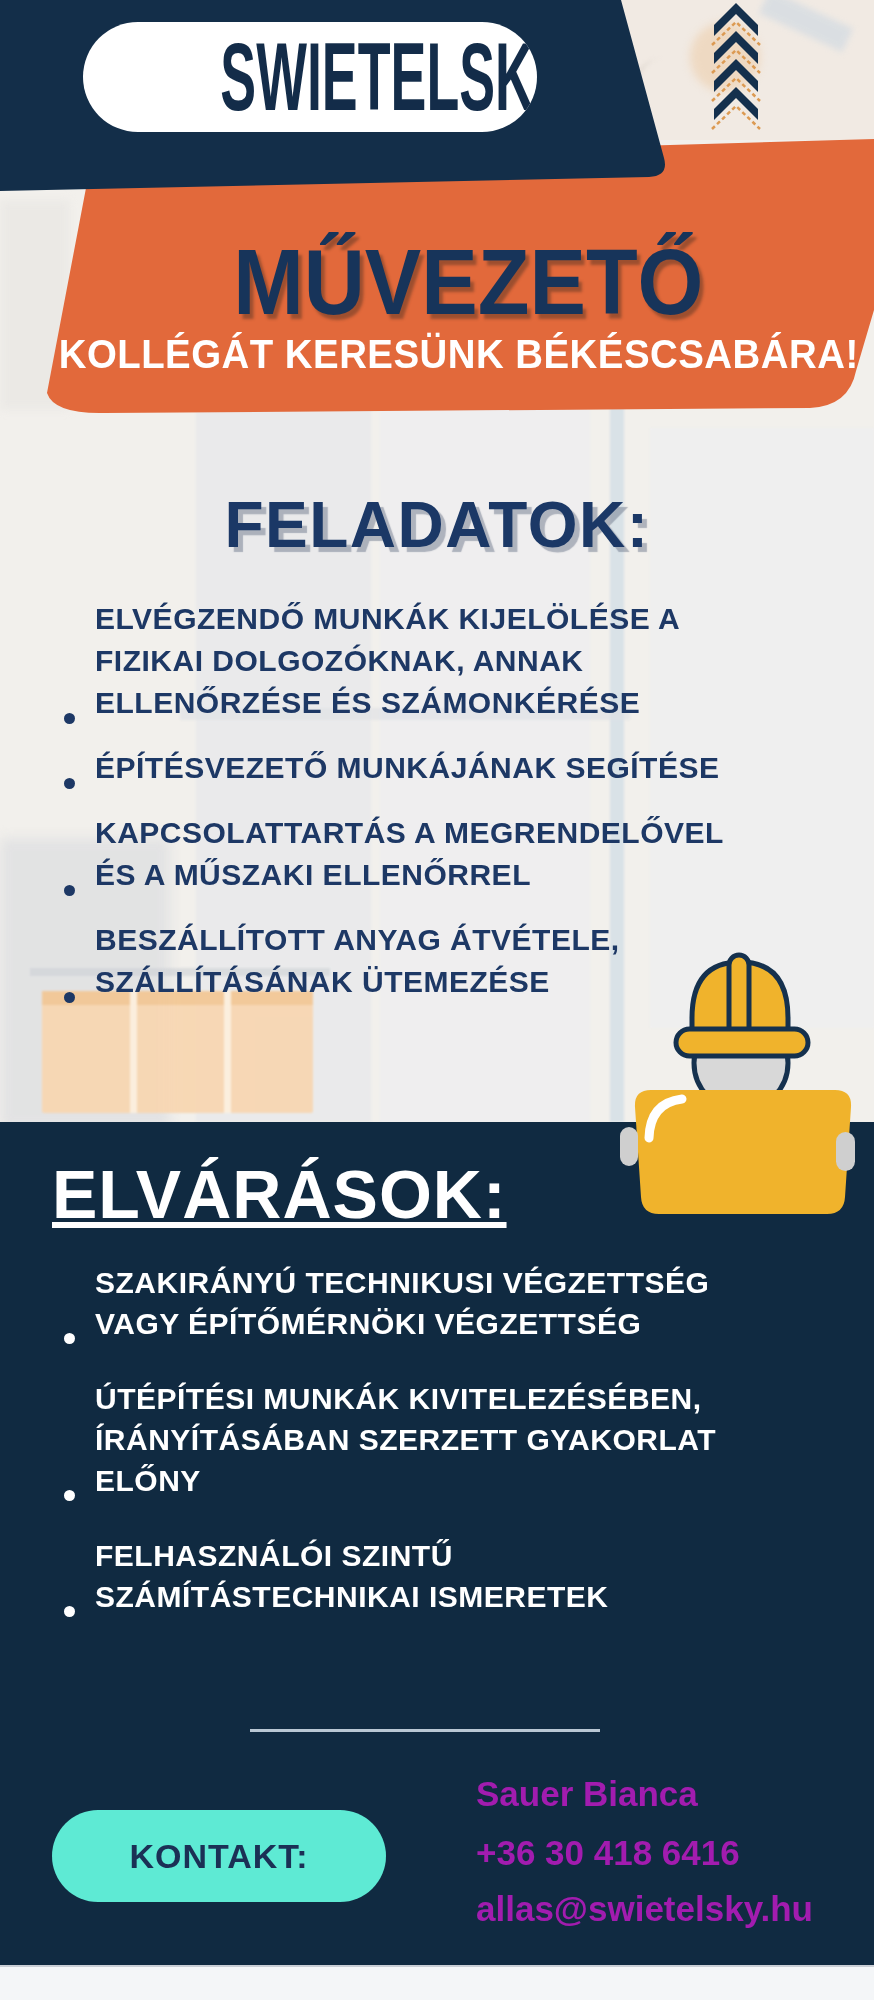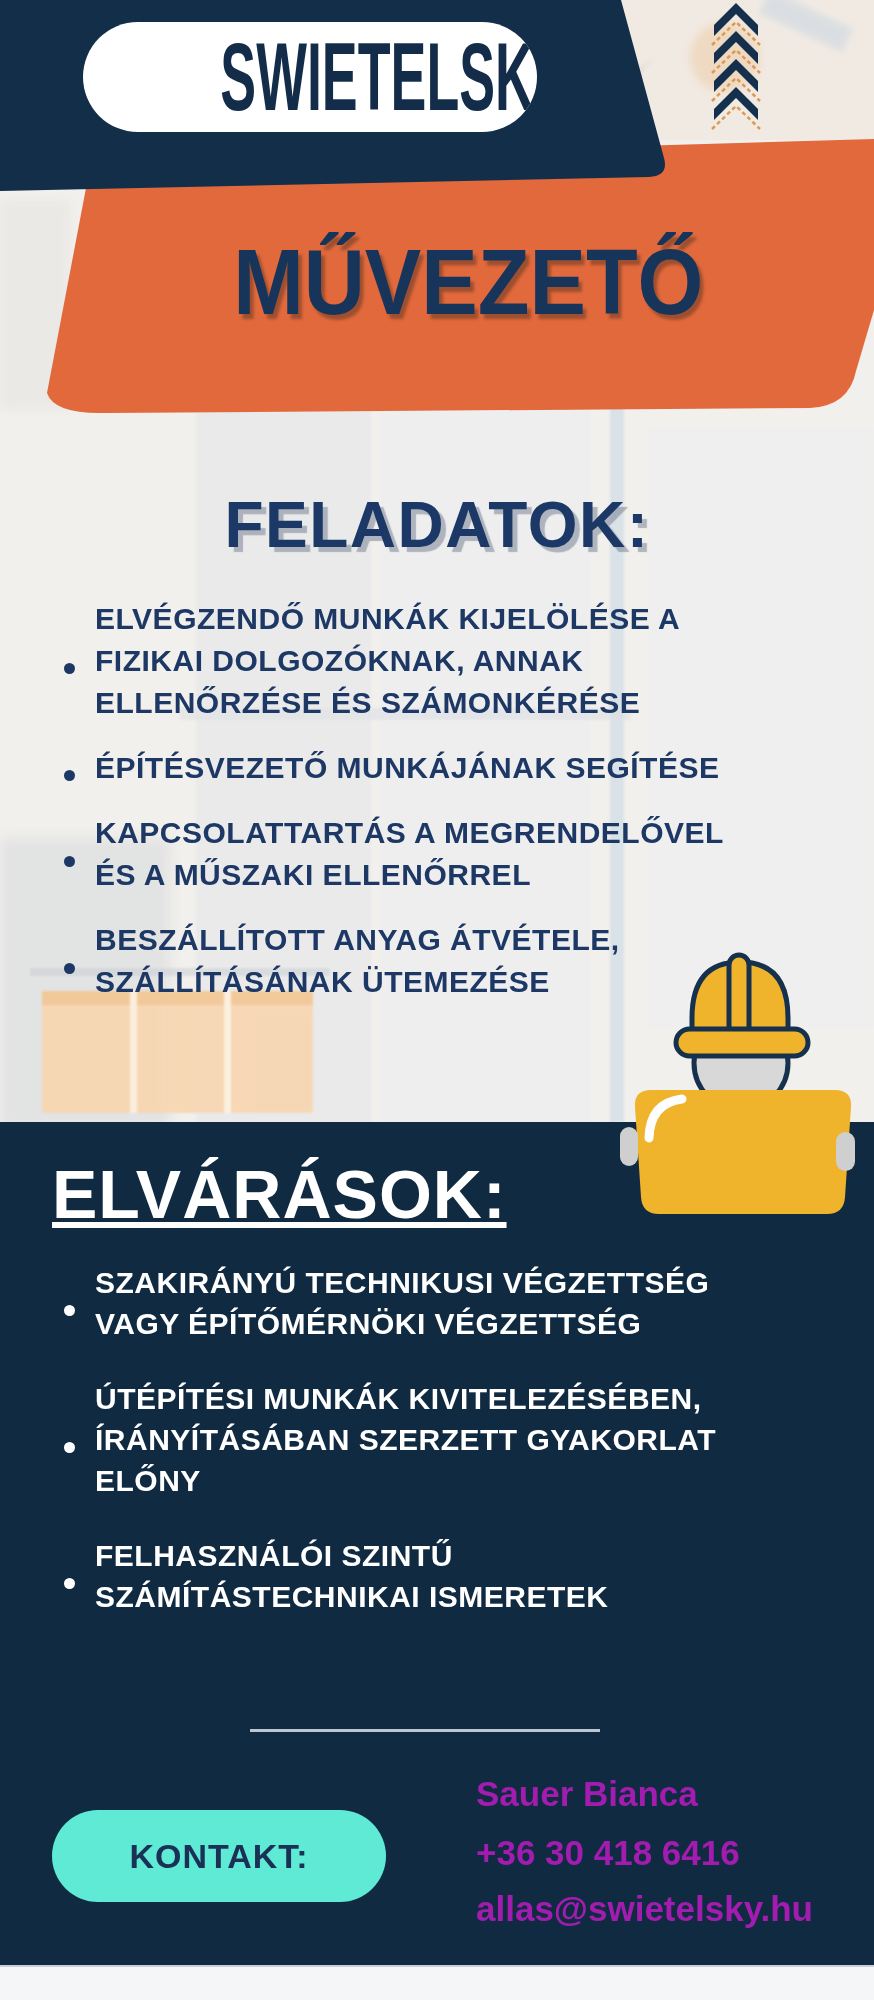--- a/index.html
+++ b/index.html
@@ -23,21 +23,21 @@
   
   .job-title{position:absolute;left:62px;right:0;top:232px;text-align:center;z-index:4;}
   .job-title span{display:inline-block;font-size:93px;line-height:100px;font-weight:700;color:#17345a;transform:scaleX(.91);transform-origin:center;text-shadow:4px 5px 3px rgba(55,40,30,.4);white-space:nowrap;}
   .hero-subtitle{position:absolute;left:42px;right:0;top:332px;text-align:center;z-index:4;}
   .hero-subtitle span{display:inline-block;font-size:40px;line-height:44px;font-weight:700;color:#ffffff;transform:scaleX(.96);transform-origin:center;letter-spacing:.5px;white-space:nowrap;}
   
   .tasks-heading{position:absolute;left:0;right:0;top:492px;text-align:center;z-index:4;font-size:64px;line-height:66px;font-weight:700;color:#1b3866;letter-spacing:1.5px;text-shadow:5px 5px 1px rgba(110,120,140,.5);}
   .list{position:absolute;z-index:4;}
   .tasks-list{left:64px;top:598px;width:770px;}
   .req-list{left:64px;top:1262px;width:780px;}
-  .item{display:flex;align-items:center;}
+  .item{display:flex;align-items:flex-end;}
   .tasks-list .item{margin-bottom:23px;}
   .req-list .item{margin-bottom:34px;}
   .dot{flex:0 0 auto;width:11px;height:11px;border-radius:50%;margin:15px 20px 0 0;}
   .tasks-list .dot{background:#1d3865;}
   .req-list .dot{background:#ffffff;}
   .item .txt{font-size:30px;line-height:42px;font-weight:700;letter-spacing:.5px;white-space:pre-line;}
   .tasks-list .txt{color:#1d3865;}
   .req-list .txt{color:#ffffff;line-height:41px;}
   
   .req-heading{position:absolute;left:52px;top:1160px;z-index:4;font-size:68px;line-height:68px;font-weight:700;color:#ffffff;letter-spacing:1px;text-decoration:underline;}
@@ -118,20 +118,23 @@
     </g>
   </svg>
 
   <div class="logo-pill">
     <span>SWIETELSKY</span>
   </div>
 
   <div class="job-title">
     <span>MŰVEZETŐ</span>
   </div>
+  <div class="hero-subtitle">
+    <span>KOLLÉGÁT KERESÜNK BÉKÉSCSABÁRA!</span>
+  </div>
 
   <div class="tasks-heading">FELADATOK:</div>
   <div class="list tasks-list">
     <div class="item">
       <span class="dot"></span>
       <span class="txt">ELVÉGZENDŐ MUNKÁK KIJELÖLÉSE A
 FIZIKAI DOLGOZÓKNAK, ANNAK
 ELLENŐRZÉSE ÉS SZÁMONKÉRÉSE</span>
     </div>
     <div class="item">

